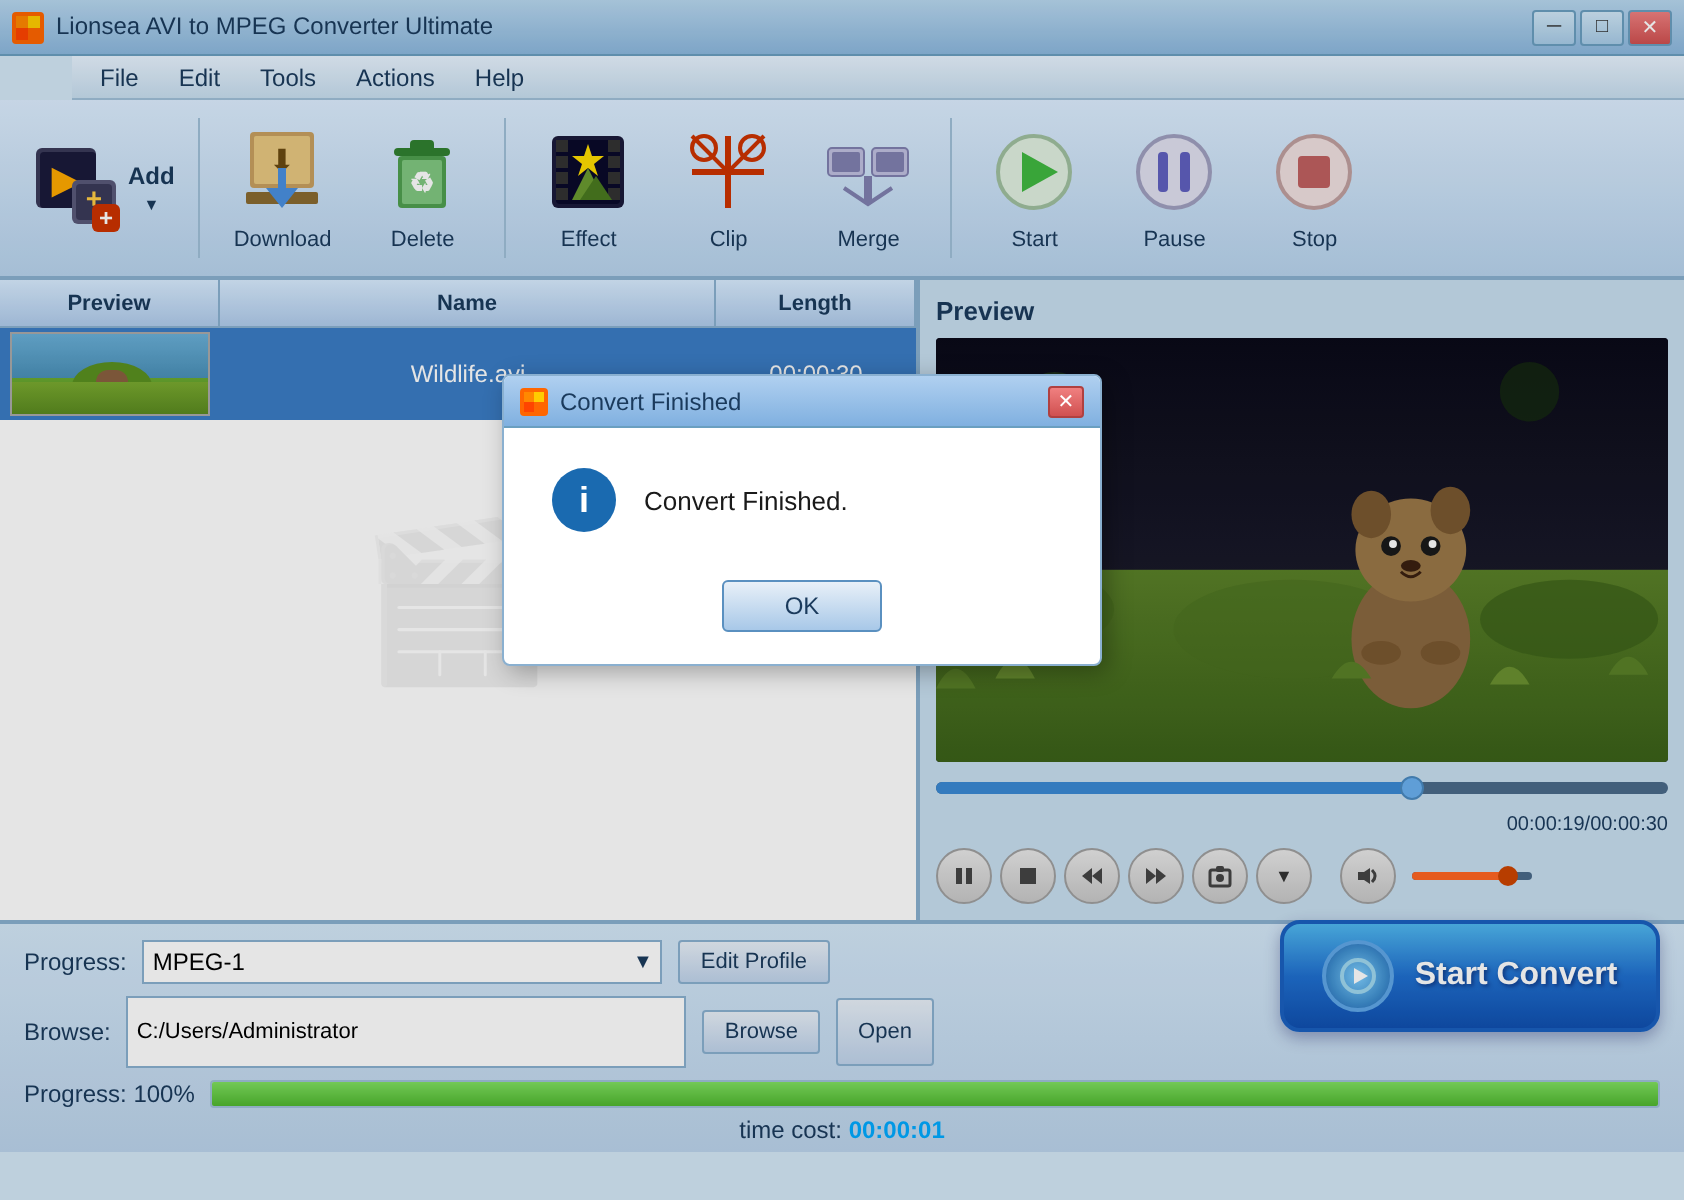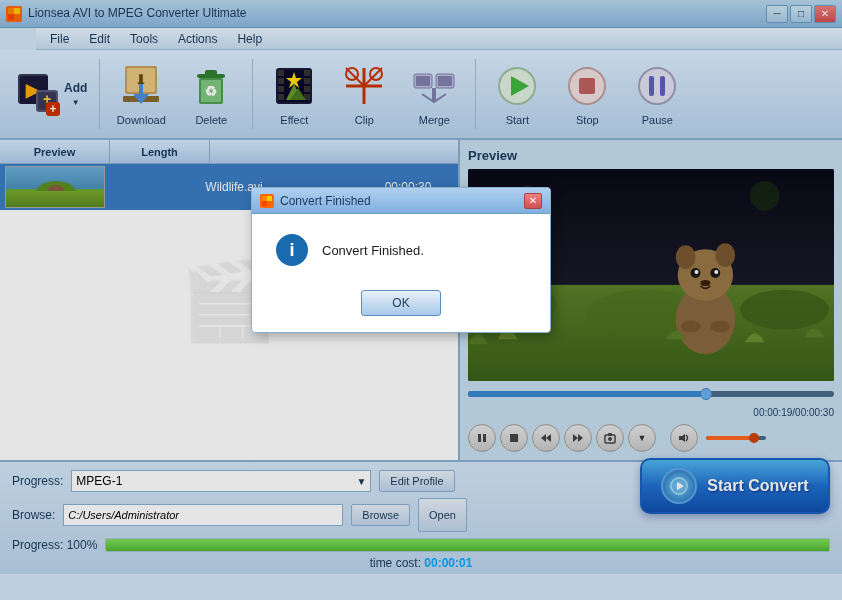--- a/index.html
+++ b/index.html
@@ -240,21 +240,21 @@
       border-top: 2px solid #8ab0d0;
     }
     .profile-row {
       display: flex;
       align-items: center;
       gap: 8px;
       margin-bottom: 6px;
     }
     .profile-label { font-size: 12px; color: #1a3a5c; }
     .profile-select {
-      width: 300px;
+      width: 260px;
       height: 22px;
       border: 1px solid #8ab0d0;
       background: white;
       font-size: 12px;
       padding: 0 4px;
       display: flex;
       align-items: center;
       justify-content: space-between;
       cursor: pointer;
     }
@@ -272,28 +272,27 @@
 
     .output-row {
       display: flex;
       align-items: center;
       gap: 8px;
       margin-bottom: 6px;
     }
     .output-label { font-size: 12px; color: #1a3a5c; }
     .output-path {
       width: 280px;
-      height: 22px;
+      height: 36px;
       border: 1px solid #8ab0d0;
       background: white;
       font-size: 11px;
       padding: 0 4px;
       display: flex;
       align-items: center;
-      font-style: italic;
     }
     .browse-btn {
       height: 22px;
       padding: 0 10px;
       background: linear-gradient(180deg, #e8f0f8 0%, #c0d4ec 100%);
       border: 1px solid #8ab0d0;
       cursor: pointer;
       font-size: 11px;
       color: #1a3a5c;
       border-radius: 2px;
@@ -590,44 +589,45 @@
           <circle cx="22" cy="22" r="18" fill="#e0f0e0" stroke="#a0c0a0" stroke-width="2"></circle>
           <polygon points="16,12 34,22 16,32" fill="#40b840"></polygon>
         </svg>
       </div>
       <span class="tool-label">Start</span>
     </div>
 
     <div class="tool-btn">
       <div class="icon-area">
         <svg width="44" height="44" viewBox="0 0 44 44">
-          <circle cx="22" cy="22" r="18" fill="#f0e0e0" stroke="#c0a0a0" stroke-width="2"></circle>
-          <rect x="14" y="14" width="16" height="16" rx="2" fill="#c06060"></rect>
-        </svg>
-      </div>
-      <span class="tool-label">Stop</span>
+          <circle cx="22" cy="22" r="18" fill="#e0e0f0" stroke="#a0a0c0" stroke-width="2"></circle>
+          <rect x="14" y="12" width="5" height="20" rx="2" fill="#6060c0"></rect>
+          <rect x="25" y="12" width="5" height="20" rx="2" fill="#6060c0"></rect>
+        </svg>
+      </div>
+      <span class="tool-label">Pause</span>
     </div>
 
     <div class="tool-btn">
       <div class="icon-area">
         <svg width="44" height="44" viewBox="0 0 44 44">
-          <circle cx="22" cy="22" r="18" fill="#e0e0f0" stroke="#a0a0c0" stroke-width="2"></circle>
-          <rect x="14" y="12" width="5" height="20" rx="2" fill="#6060c0"></rect>
-          <rect x="25" y="12" width="5" height="20" rx="2" fill="#6060c0"></rect>
-        </svg>
-      </div>
-      <span class="tool-label">Pause</span>
+          <circle cx="22" cy="22" r="18" fill="#f0e0e0" stroke="#c0a0a0" stroke-width="2"></circle>
+          <rect x="14" y="14" width="16" height="16" rx="2" fill="#c06060"></rect>
+        </svg>
+      </div>
+      <span class="tool-label">Stop</span>
     </div>
   </div>
 
   <div class="main-content">
 
     <div class="file-list">
       <div class="file-list-header">
         <div class="col-header col-preview-h">Preview</div>
+        <div class="col-header col-name-h">Name</div>
         <div class="col-header col-length-h">Length</div>
       </div>
 
       <div class="file-row">
         <div class="file-thumb">
           <div class="file-thumb-img">
             <svg width="100" height="42" viewBox="0 0 100 42" style="position:absolute;top:0;left:0;">
               <defs>
                 <linearGradient id="skyGrad" x1="0" y1="0" x2="0" y2="1">
                   <stop offset="0%" stop-color="#6ab0d8"></stop>

